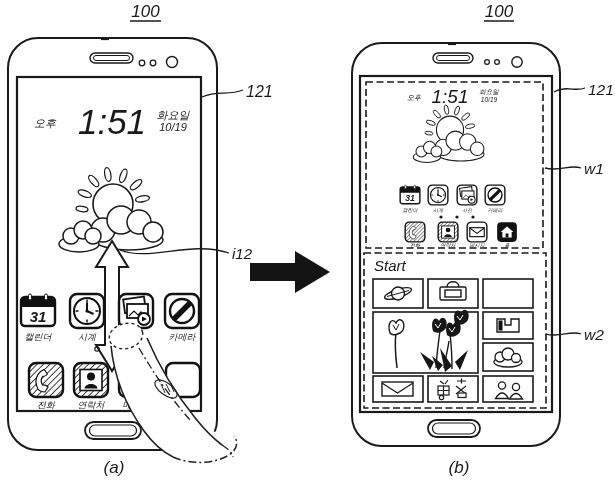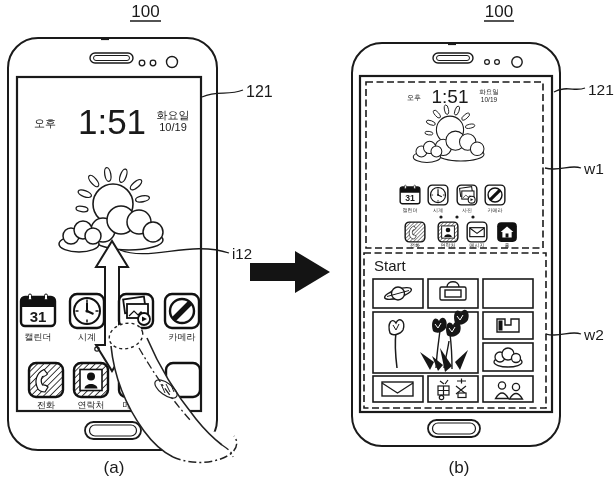--- a/index.html
+++ b/index.html
@@ -1,17 +1,17 @@
 <!DOCTYPE html>
 <html><head>
 <meta charset="utf-8">
 <style>
   html,body{margin:0;padding:0;background:#fff;}
   .stage{position:relative;width:615px;height:487px;background:#fff;overflow:hidden;
-         font-family:"Liberation Sans","DejaVu Sans",sans-serif;}
+         font-family:"Liberation Sans","DejaVu Sans",sans-serif;font-style:italic;}
   svg text{font-family:"Liberation Sans","DejaVu Sans",sans-serif;fill:#1a1a1a;}
 </style>
 </head>
 <body>
 
 <div class="stage">
 <svg width="615" height="487" viewBox="0 0 615 487">
   <defs>
     <pattern id="hatch" width="4.5" height="4.5" patternUnits="userSpaceOnUse" patternTransform="rotate(45)">
       <rect width="4.5" height="4.5" fill="#fff"></rect>

